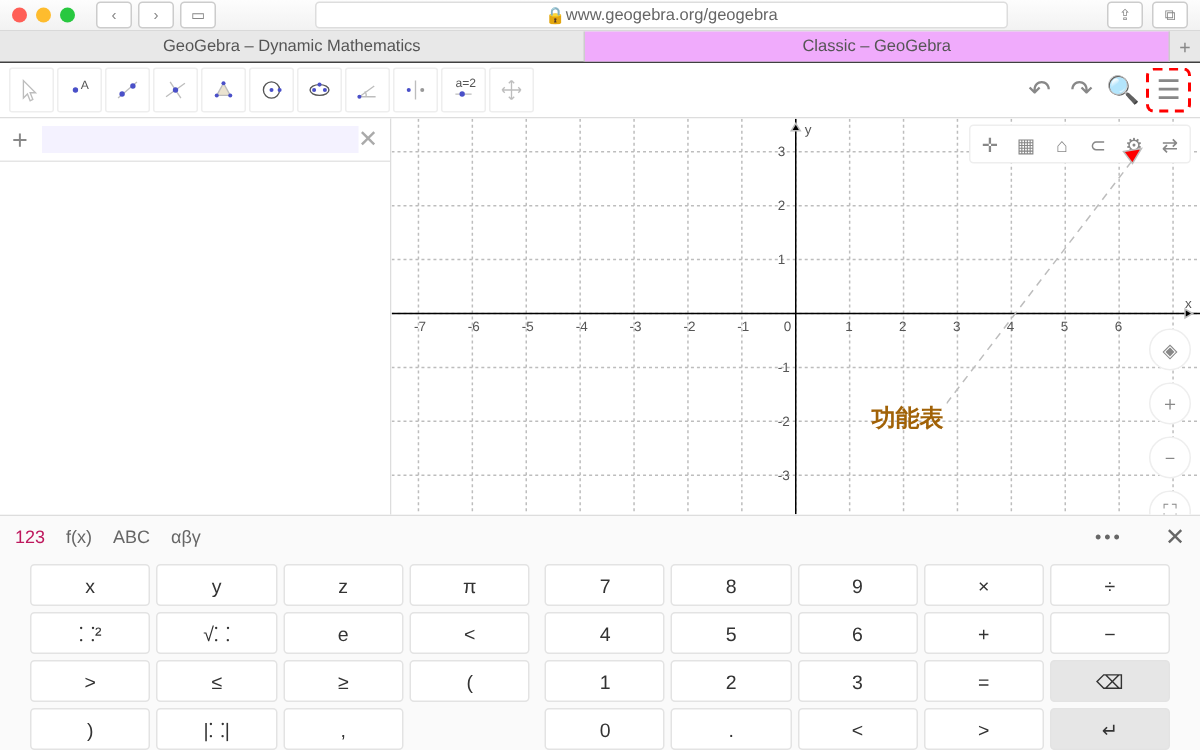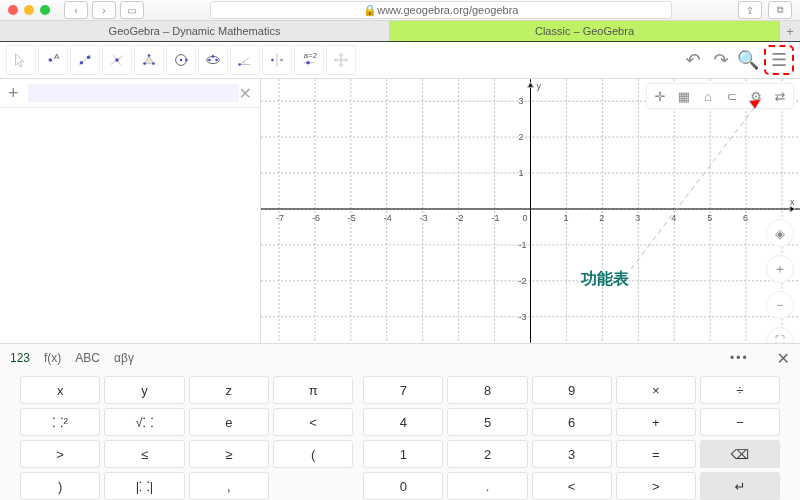--- a/index.html
+++ b/index.html
@@ -4,43 +4,43 @@
 <style>
 html,body{margin:0;padding:0;font-family:-apple-system,Helvetica,Arial,sans-serif;font-size:13px;color:#333;background:#f6f6f6;width:800px;height:500px;overflow:hidden}
 .titlebar{height:20px;background:linear-gradient(#fdfdfd,#f2f2f2);border-bottom:1px solid #d9d9d9;display:flex;align-items:center;padding:0 8px;gap:6px}
 .dot{width:10px;height:10px;border-radius:50%}
 .red{background:#ff5f57}.yellow{background:#febc2e}.green{background:#28c840}
 .nav{display:flex;gap:4px;margin-left:8px}
 .nbtn{width:22px;height:16px;border:1px solid #ccc;border-radius:3px;background:#fff;display:flex;align-items:center;justify-content:center;font-size:10px;color:#888}
 .url{flex:1;margin:0 60px;height:16px;border:1px solid #ddd;border-radius:3px;background:#fff;display:flex;align-items:center;justify-content:center;font-size:11px;color:#666}
 .tabs{height:20px;display:flex;background:#e8e8e8;border-bottom:1px solid #404040}
 .tab{flex:1;display:flex;align-items:center;justify-content:center;font-size:11px;color:#555;border-right:1px solid #ccc}
-.tab.active{background:#bef264}
+.tab.active{background:#f0abfc}
 .newt{width:20px;display:flex;align-items:center;justify-content:center;color:#888}
 .toolbar{height:36px;background:#fff;border-bottom:1px solid #ddd;display:flex;align-items:center;padding:0 6px;gap:2px}
 .tbtn{width:28px;height:28px;border:1px solid #eee;border-radius:2px;display:flex;align-items:center;justify-content:center;background:#fff}
 .tbtn svg{width:18px;height:18px}
 .tsp{flex:1}
 .rbtn{width:26px;height:26px;display:flex;align-items:center;justify-content:center;color:#888;font-size:18px}
 #menu{border:2px dashed red;border-radius:5px}
 .app{display:flex;height:264px}
 .sidebar{width:260px;background:#fff;border-right:1px solid #ddd}
 .srow{height:28px;display:flex;align-items:center;border-bottom:1px solid #e5e5e5;padding:0 8px}
 .plus{font-size:18px;color:#888;width:20px}
 .inp{flex:1;border:none;background:#f4f2ff;height:18px;outline:none;padding:0 4px;font-size:12px}
 .clr{color:#aaa;font-size:16px}
 .graph{flex:1;position:relative;background:#fff;overflow:hidden}
 .vtb{position:absolute;top:4px;right:6px;display:flex;gap:2px;background:#fff;border:1px solid #eee;border-radius:3px;padding:2px}
 .vbtn{width:22px;height:20px;display:flex;align-items:center;justify-content:center;color:#888;font-size:13px}
 .zcol{position:absolute;right:6px;top:140px;display:flex;flex-direction:column;gap:8px}
 .zbtn{width:26px;height:26px;border:1px solid #eee;border-radius:50%;background:#fff;display:flex;align-items:center;justify-content:center;color:#888}
-.ann{position:absolute;color:#0f766e;font-size:16px;font-weight:600}
+.ann{position:absolute;color:#a16207;font-size:16px;font-weight:600}
 .kb{height:160px;background:#fafafa;border-top:1px solid #ddd}
 .kbtabs{height:28px;display:flex;align-items:center;padding:0 10px;gap:14px;font-size:12px;color:#666}
-.kbtab.active{color:#14532d}
+.kbtab.active{color:#be185d}
 .kbmore{margin-left:auto;color:#666;letter-spacing:2px}
 .kbclose{margin-left:14px;font-size:16px}
 .keys{display:flex;gap:10px;padding:4px 20px}
 .kgrid{display:grid;grid-template-columns:repeat(var(--c),1fr);gap:4px}
 .key{height:26px;border:1px solid #e3e3e3;border-radius:3px;background:#fff;display:flex;align-items:center;justify-content:center;font-size:13px}
 .key.dark{background:#e6e6e6}
 svg line,svg path{stroke:#bdbdbd;stroke-width:1}
 .ax{stroke:#000!important}
 text{font-size:9px;fill:#555}
 </style>

